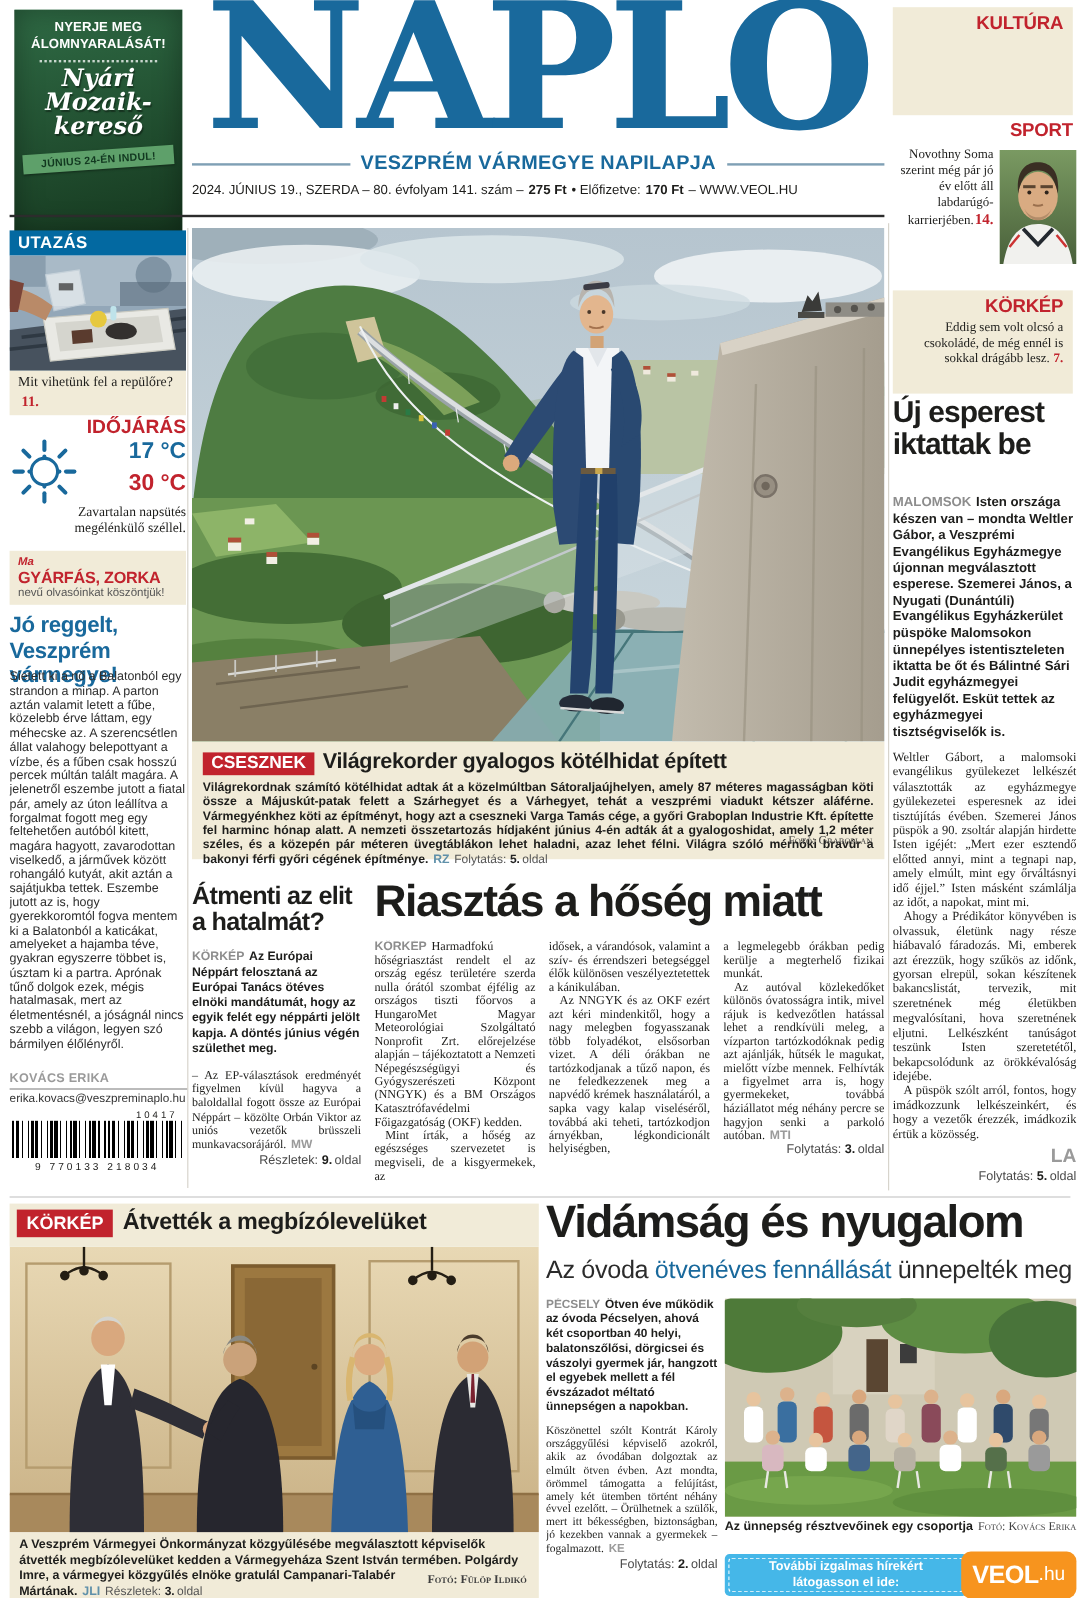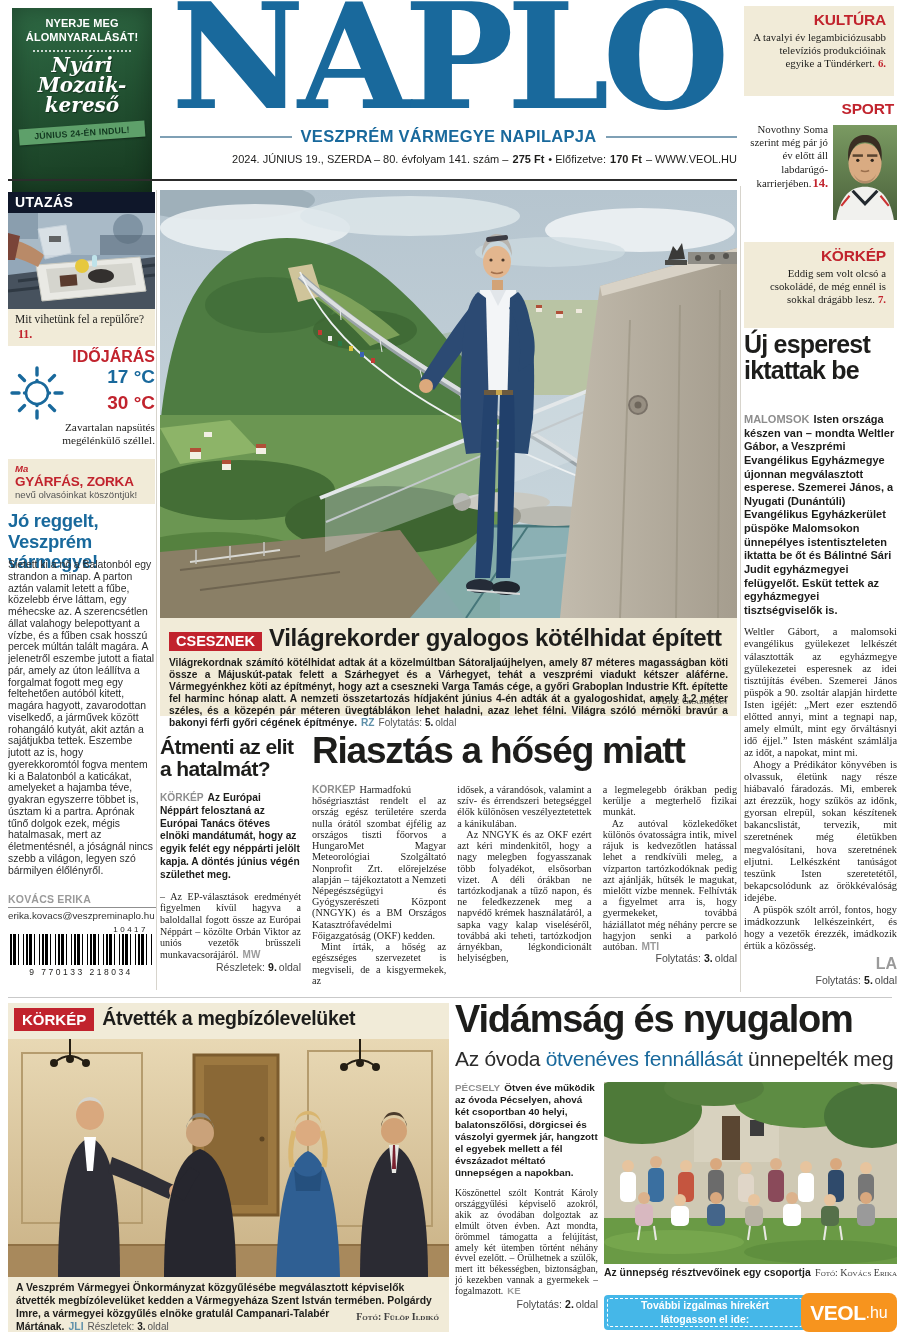--- a/index.html
+++ b/index.html
@@ -30,21 +30,21 @@
   #promo .p-script { font-family:"DejaVu Serif",serif; font-style:italic; font-weight:700;
                      font-size:20px; line-height:1.02; text-shadow:1px 1px 1px rgba(0,0,0,.4); }
   #promo .p-ribbon { width:126px; margin:9px auto 0; transform:rotate(-4deg); background:#5ea06a;
                      color:#123820; font-size:8.8px; font-weight:700; padding:3px 1px; letter-spacing:.2px;
                      box-shadow:0 1px 2px rgba(0,0,0,.4); }
   #mast-title { left:156px; top:-16px; width:582px; text-align:center; font-family:"DejaVu Serif",serif;
                 font-weight:700; font-size:146px; line-height:1; letter-spacing:-7px; color:#19699c; }
   #mast-sub { left:160px; top:127px; width:577px; display:flex; align-items:center; gap:9px;
               color:#19699c; font-weight:700; font-size:16.5px; letter-spacing:.3px; }
   .mline { flex:1; height:2px; background:#7fa0b5; }
-  #dateline { left:160px; top:153px; width:577px; text-align:right; font-size:11px; color:#1d1d1b; }
+  #dateline { left:160px; top:153px; width:577px; text-align:left; font-size:11px; color:#1d1d1b; }
   #dateline b { margin:0 1px; }
   #rule-top { left:8px; top:179px; width:729px; height:2px; background:#2c2c2c; }
   .vdiv { width:1px; background:#d7d4cc; }
   #div-left { left:156px; top:190px; height:800px; }
   #div-right { left:740px; top:186px; height:806px; }
 
   
   #kultura { left:744px; top:6px; width:150px; height:90px; padding:5px 8px 4px; text-align:right; }
   #kultura .t, #korkep-teaser .t { font-family:"Liberation Serif",serif; font-size:10.8px; line-height:1.2; margin-top:2px; }
   #sport-label { left:744px; top:100px; width:150px; text-align:right; }
@@ -54,21 +54,21 @@
   #sport-block .pageref { font-size:12.5px; margin-left:1px; }
   #korkep-teaser { left:744px; top:242px; width:150px; height:86px; padding:5px 8px 4px; text-align:right; }
   #esp-hl { left:744px; top:331px; width:153px; font-size:25px; line-height:1.05; letter-spacing:-0.8px; font-weight:700; }
   #esp-body { left:744px; top:413px; width:153px; height:578px; overflow:hidden; }
   #esp-body .leadp { font-size:11px; line-height:1.24; font-weight:700; }
   #esp-body .bp { font-family:"Liberation Serif",serif; font-size:10.4px; line-height:1.16; text-align:justify; margin-top:9px; }
   #esp-body .ind { text-indent:9px; margin-top:0; }
   #esp-sig { left:744px; top:955px; width:153px; text-align:right; background:#fff; }
 
   
-  #utazas-label { left:8px; top:192px; width:147px; height:21px; background:#0f172a; color:#fff;
+  #utazas-label { left:8px; top:192px; width:147px; height:21px; background:#0369a1; color:#fff;
                   font-weight:700; font-size:14px; line-height:21px; padding-left:7px; letter-spacing:.4px; }
   #utazas-photo { left:8px; top:213px; width:147px; height:96px; }
   #utazas-cap { left:8px; top:309px; width:147px; height:37px; padding:4px 7px;
                 font-family:"Liberation Serif",serif; font-size:11.5px; line-height:1.18; }
   #utazas-cap .pageref { font-size:12px; }
   #weather { left:8px; top:348px; width:147px; height:108px; }
   #sun-icon { position:absolute; left:0; top:16px; }
   #weather .w-label { position:absolute; right:0; top:0; font-size:16px; font-weight:700; color:#c1232d; }
   #weather .w-low  { position:absolute; right:0; top:18px; font-size:19px; font-weight:700; color:#19699c; }
   #weather .w-high { position:absolute; right:0; top:44px; font-size:19px; font-weight:700; color:#c1232d; }
@@ -89,21 +89,21 @@
   #barcode .bc-top { position:absolute; right:4px; top:0; font-size:8px; letter-spacing:2.5px; }
   #barcode .bc-bars { position:absolute; left:0; top:9px; width:142px; height:31px;
       background:repeating-linear-gradient(90deg,#000 0 2px,#fff 2px 3px,#000 3px 6px,#fff 6px 8px,#000 8px 9px,#fff 9px 13px,#000 13px 14px,#fff 14px 16px); }
   #barcode .bc-num { position:absolute; left:0; top:42px; width:100%; text-align:center; font-size:8.5px; letter-spacing:2.5px; }
 
   
   #main-photo { left:160px; top:190px; width:577px; height:428px; }
   #bridge-cap { left:160px; top:618px; width:577px; height:98px; padding:6px 9px 4px; }
   .cap-tag { display:inline-block; background:#c1232d; color:#fff; font-weight:700; font-size:14.5px;
              padding:1px 7px 2px; margin-right:7px; }
-  #bridge-cap .cap-hl { display:inline; font-size:24px; font-weight:700; letter-spacing:-0.3px;text-align:right; }
+  #bridge-cap .cap-hl { display:inline; font-size:18px; font-weight:700; letter-spacing:-0.3px;text-align:right; }
   #bridge-cap .cap-body { margin-top:5px; font-size:10.2px; font-weight:700; line-height:1.18; text-align:justify; }
   #bridge-credit { position:absolute; right:10px; bottom:10px; }
 
   
   #elit { left:160px; top:736px; width:141px; height:258px; }
   #elit .e-hl { font-size:21px; line-height:1.07; letter-spacing:-0.6px; font-weight:700; }
   #elit .leadp { margin-top:11px; font-size:10.2px; font-weight:700; line-height:1.26; }
   #elit .bp { margin-top:9px; font-family:"Liberation Serif",serif; font-size:10px; line-height:1.16; text-align:justify; }
   #heat-hl { left:312px; top:732px; width:425px; font-size:37px; font-weight:700; letter-spacing:-1.2px; line-height:1; }
   #heat-cols { left:312px; top:784px; width:425px; height:210px; display:flex; gap:11px; }
@@ -163,21 +163,20 @@
   </div>
   <div class="abs" id="dateline">
     <span>2024. JÚNIUS 19., SZERDA – 80. évfolyam 141. szám – </span><b>275 Ft</b><span> • Előfizetve: </span><b>170 Ft</b><span> – </span><span>WWW.VEOL.HU</span>
   </div>
   <div class="abs" id="rule-top"></div>
   <div class="abs vdiv" id="div-left"></div>
   <div class="abs vdiv" id="div-right"></div>
 
   <div class="abs cream" id="kultura">
     <div class="seclabel">KULTÚRA</div>
-    <div class="t"><span>A tavalyi év legambiciózusabb televíziós produkcióinak egyike a Tündérkert.</span><span class="pageref">6.</span></div>
   </div>
 
   <div class="abs seclabel" id="sport-label">SPORT</div>
   <div class="abs" id="sport-block">
     <svg id="sport-photo" viewBox="0 0 62 94" preserveAspectRatio="none">
       <rect width="62" height="94" fill="#64824f"></rect>
       <rect width="62" height="94" fill="url(#spg)"></rect>
       <defs>
           <linearGradient id="spg" x1="0" y1="0" x2="0" y2="1">
             <stop offset="0" stop-color="#7a9a62"></stop>

